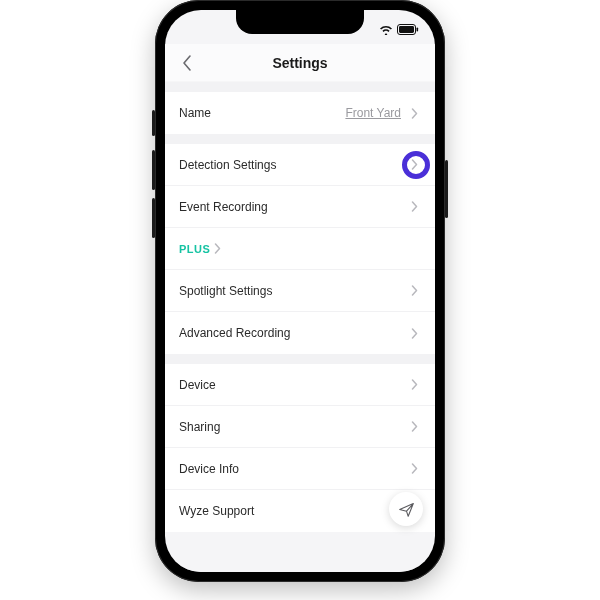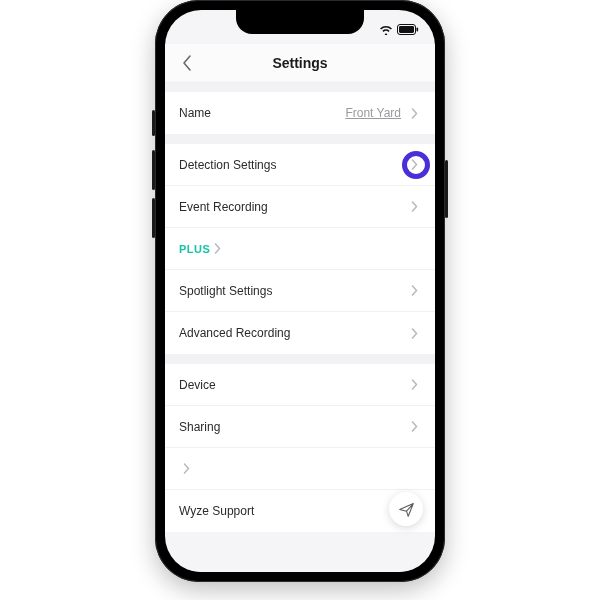--- a/index.html
+++ b/index.html
@@ -201,20 +201,21 @@
             </div>
             <div class="row">
               <span class="label">Sharing</span>
               <span class="chev">
                   <svg width="7" height="11" viewBox="0 0 7 11">
                     <path d="M1.5 1l4 4.5-4 4.5" fill="none" stroke="#b8b8bd" stroke-width="1.5" stroke-linecap="round" stroke-linejoin="round"></path>
                   </svg>
                 </span>
             </div>
             <div class="row">
+              <span class="label">Device Info</span>
               <span class="chev">
                   <svg width="7" height="11" viewBox="0 0 7 11">
                     <path d="M1.5 1l4 4.5-4 4.5" fill="none" stroke="#b8b8bd" stroke-width="1.5" stroke-linecap="round" stroke-linejoin="round"></path>
                   </svg>
                 </span>
             </div>
             <div class="row">
               <span class="label">Wyze Support</span>
               <span class="chev">
                   <svg width="7" height="11" viewBox="0 0 7 11">

